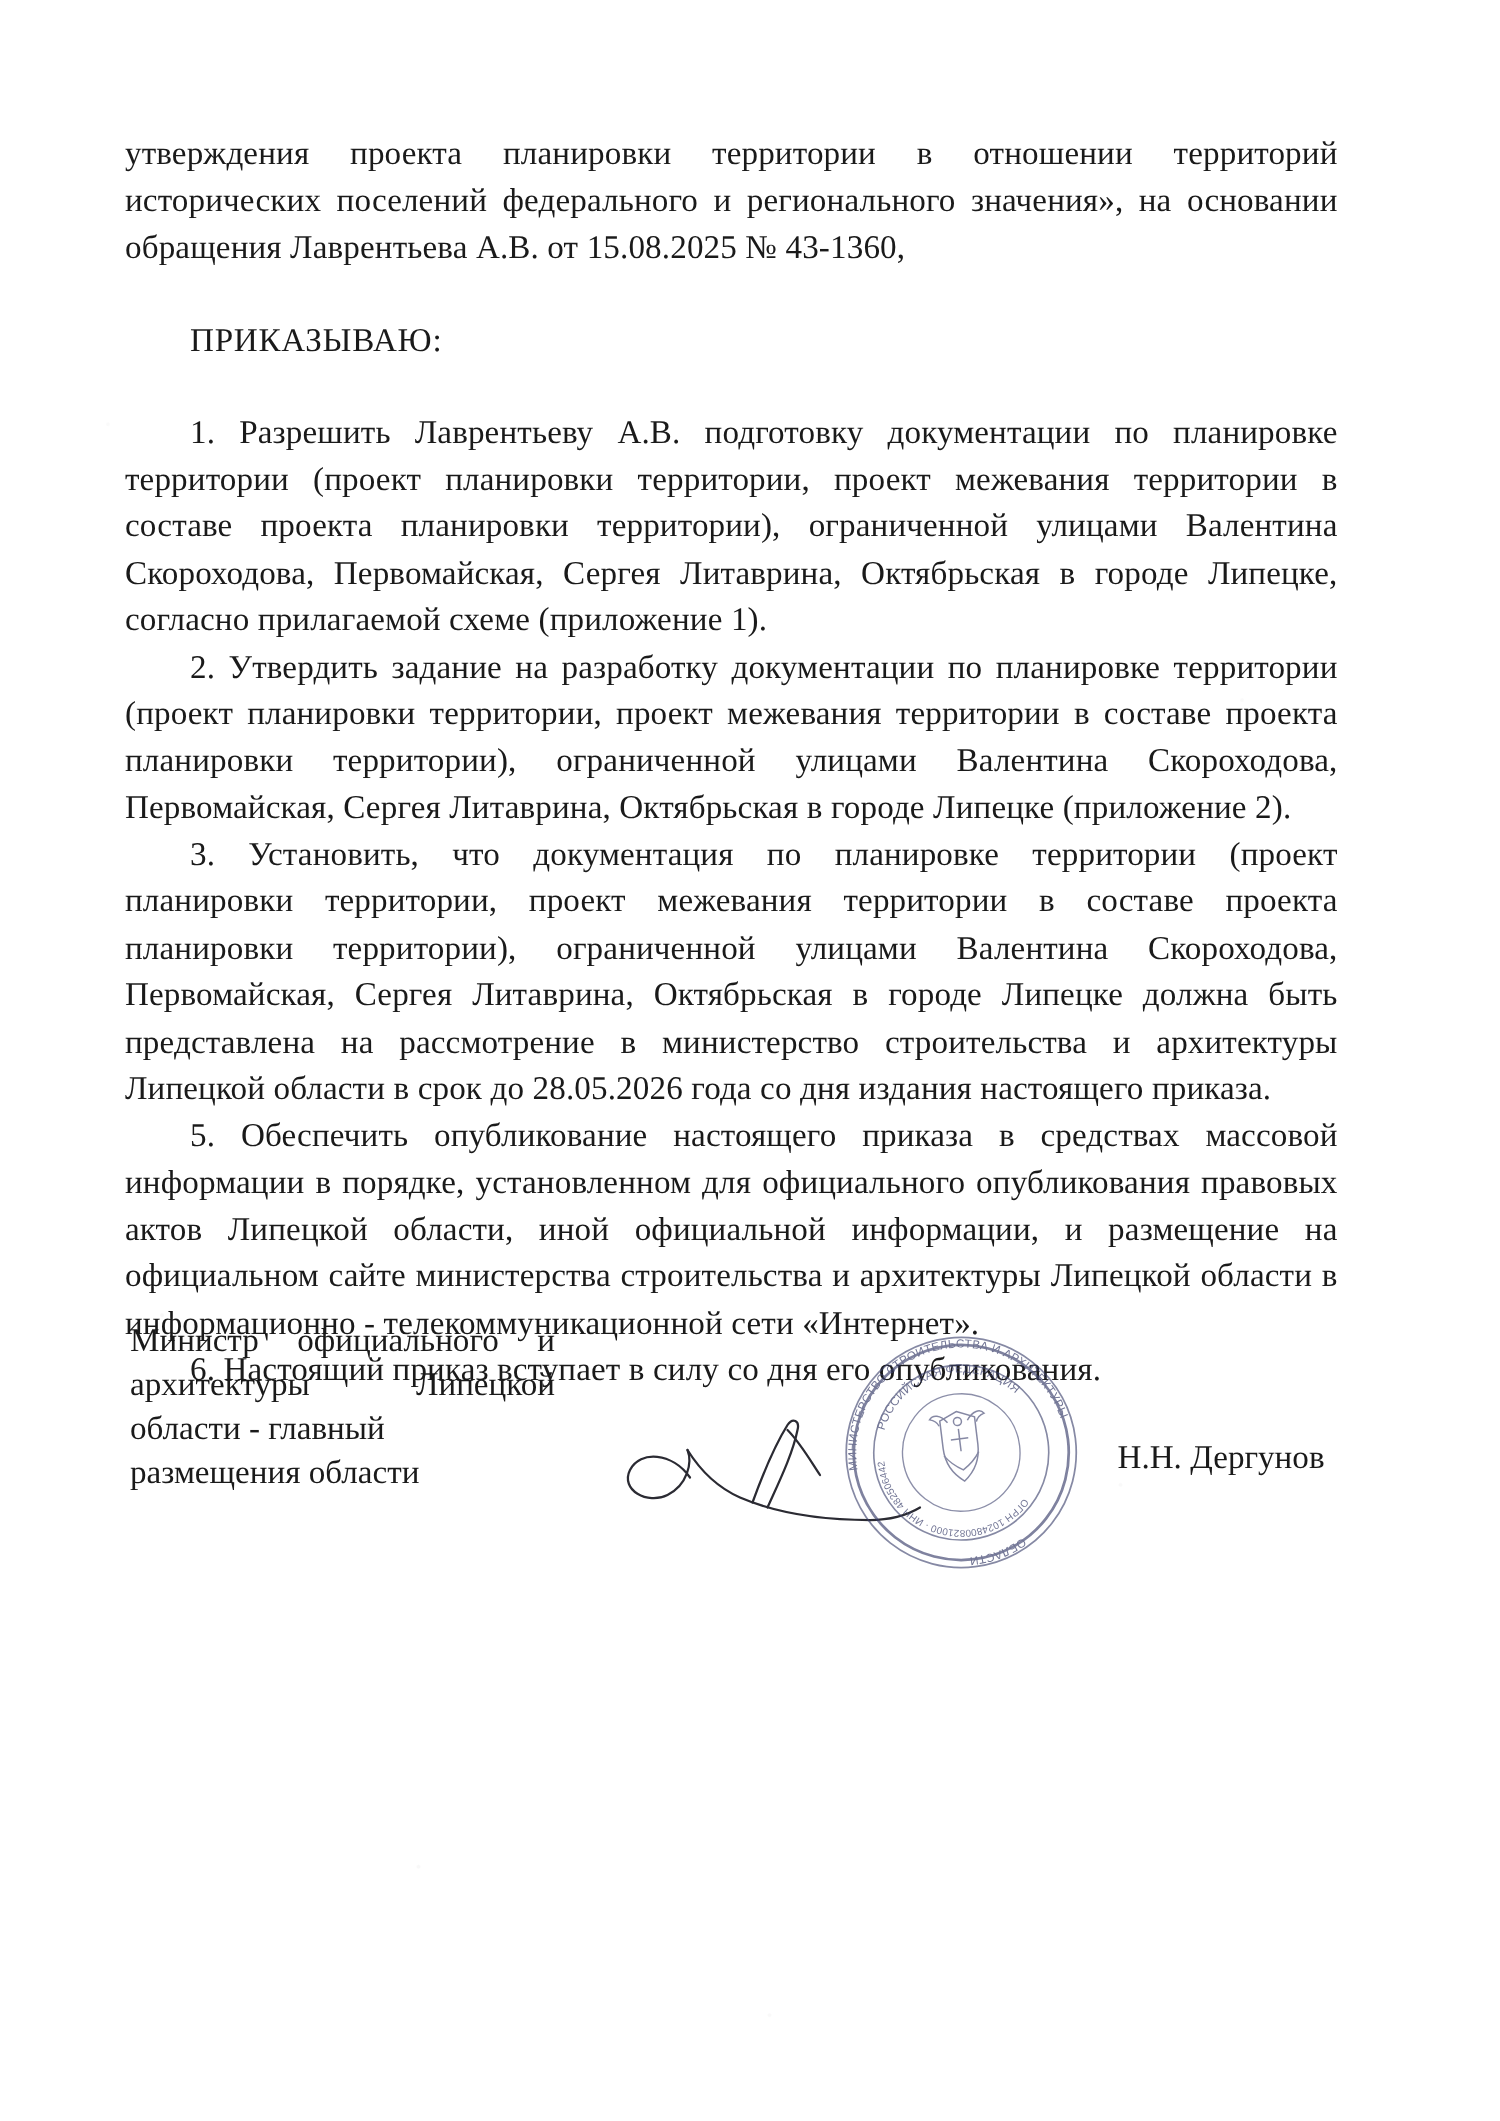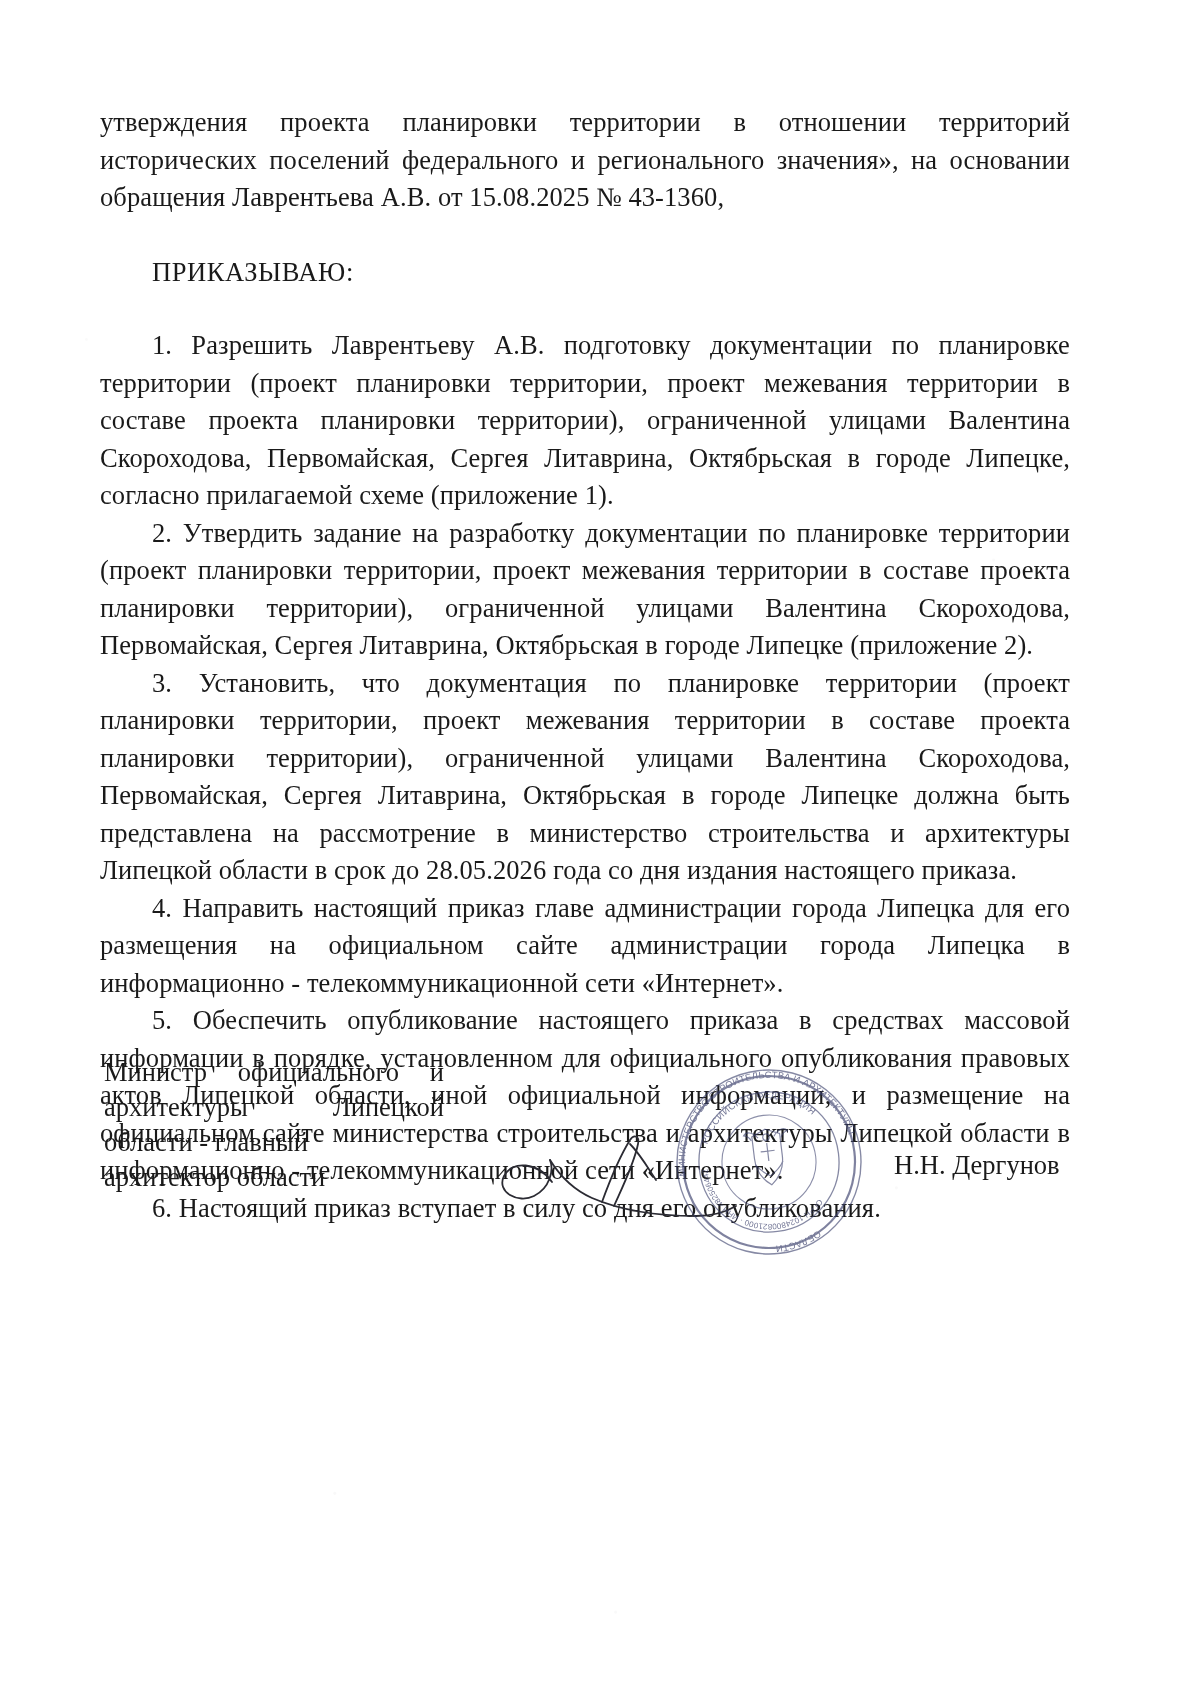--- a/index.html
+++ b/index.html
@@ -144,35 +144,34 @@
     <p class="order-word">ПРИКАЗЫВАЮ:</p>
 
     <div class="gap-after-order"></div>
 
     <p class="para indent">1. Разрешить Лаврентьеву А.В. подготовку документации по планировке территории (проект планировки территории, проект межевания территории в составе проекта планировки территории), ограниченной улицами Валентина Скороходова, Первомайская, Сергея Литаврина, Октябрьская в городе Липецке, согласно прилагаемой схеме (приложение 1).</p>
 
     <p class="para indent">2. Утвердить задание на разработку документации по планировке территории (проект планировки территории, проект межевания территории в составе проекта планировки территории), ограниченной улицами Валентина Скороходова, Первомайская, Сергея Литаврина, Октябрьская в городе Липецке (приложение 2).</p>
 
     <p class="para indent">3. Установить, что документация по планировке территории (проект планировки территории, проект межевания территории в составе проекта планировки территории), ограниченной улицами Валентина Скороходова, Первомайская, Сергея Литаврина, Октябрьская в городе Липецке должна быть представлена на рассмотрение в министерство строительства и архитектуры Липецкой области в срок до 28.05.2026 года со дня издания настоящего приказа.</p>
 
-    <p class="para indent">4. Направить настоящий приказ главе администрации города Липецка для его размещения на официальном сайте администрации города Липецка в информационно - телекоммуникационной сети «Интернет».</p>
 
     <p class="para indent">5. Обеспечить опубликование настоящего приказа в средствах массовой информации в порядке, установленном для официального опубликования правовых актов Липецкой области, иной официальной информации, и размещение на официальном сайте министерства строительства и архитектуры Липецкой области в информационно - телекоммуникационной сети «Интернет».</p>
 
     <p class="para indent">6. Настоящий приказ вступает в силу со дня его опубликования.</p>
 
   </div>
 
   <div class="sign-block">
 
     <div class="sign-title">
       <span>Министр официального и</span>
       <span>архитектуры Липецкой</span>
       <span>области - главный</span>
-      <span class="lastline">архитектор области</span>
+      <span class="lastline">размещения области</span>
     </div>
 
     <svg class="signature-svg" viewBox="0 0 320 130">
       <g fill="none" stroke="#2b2b33" stroke-width="1.8" stroke-linecap="round" stroke-linejoin="round">
         <path d="M118 72 C 104 52, 78 50, 70 66 C 62 82, 84 94, 100 86 C 116 78, 120 60, 116 50"></path>
         <path d="M116 50 C 126 66, 140 80, 158 88 C 186 100, 222 106, 262 106"></path>
         <path d="M168 92 C 176 70, 186 46, 196 30 C 200 24, 206 26, 204 34 C 200 54, 188 78, 180 96"></path>
         <path d="M196 34 C 206 44, 214 58, 222 70"></path>
         <path d="M262 106 C 278 106, 292 102, 302 96"></path>
       </g>

